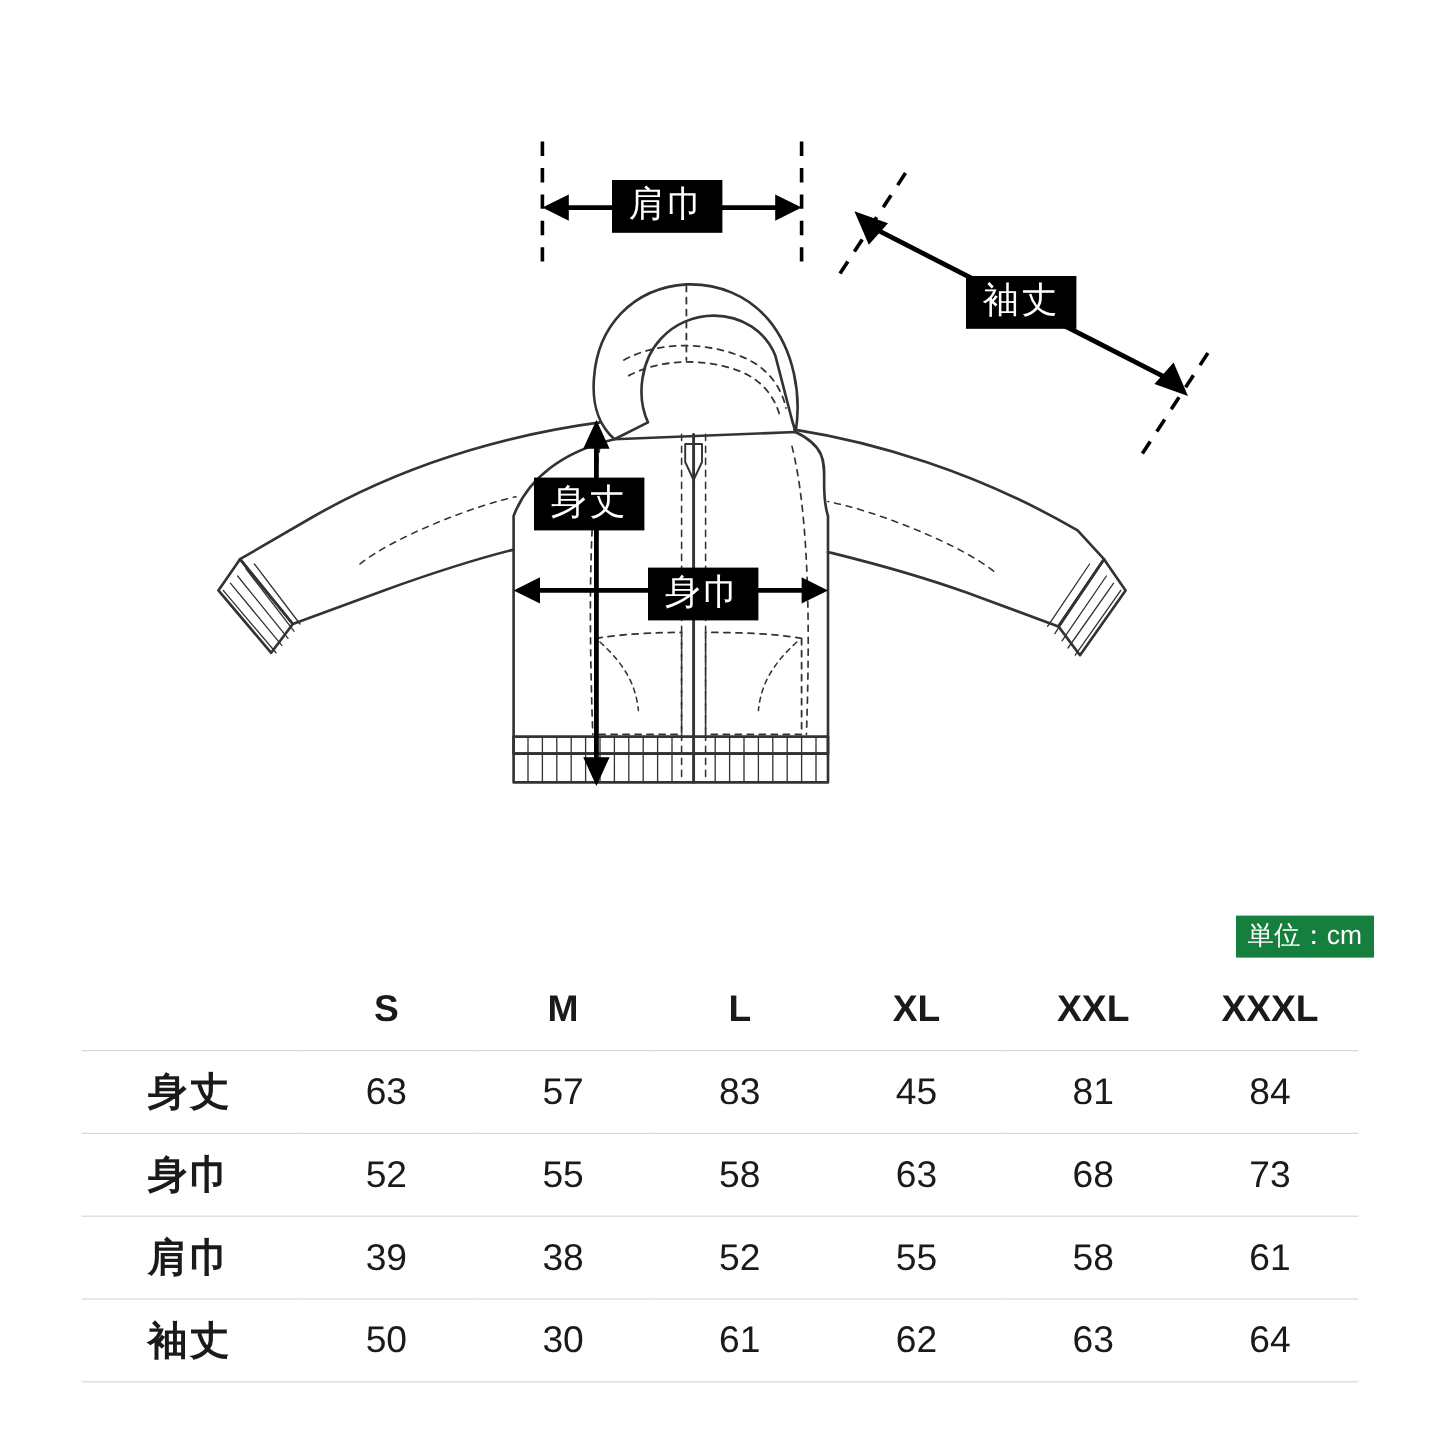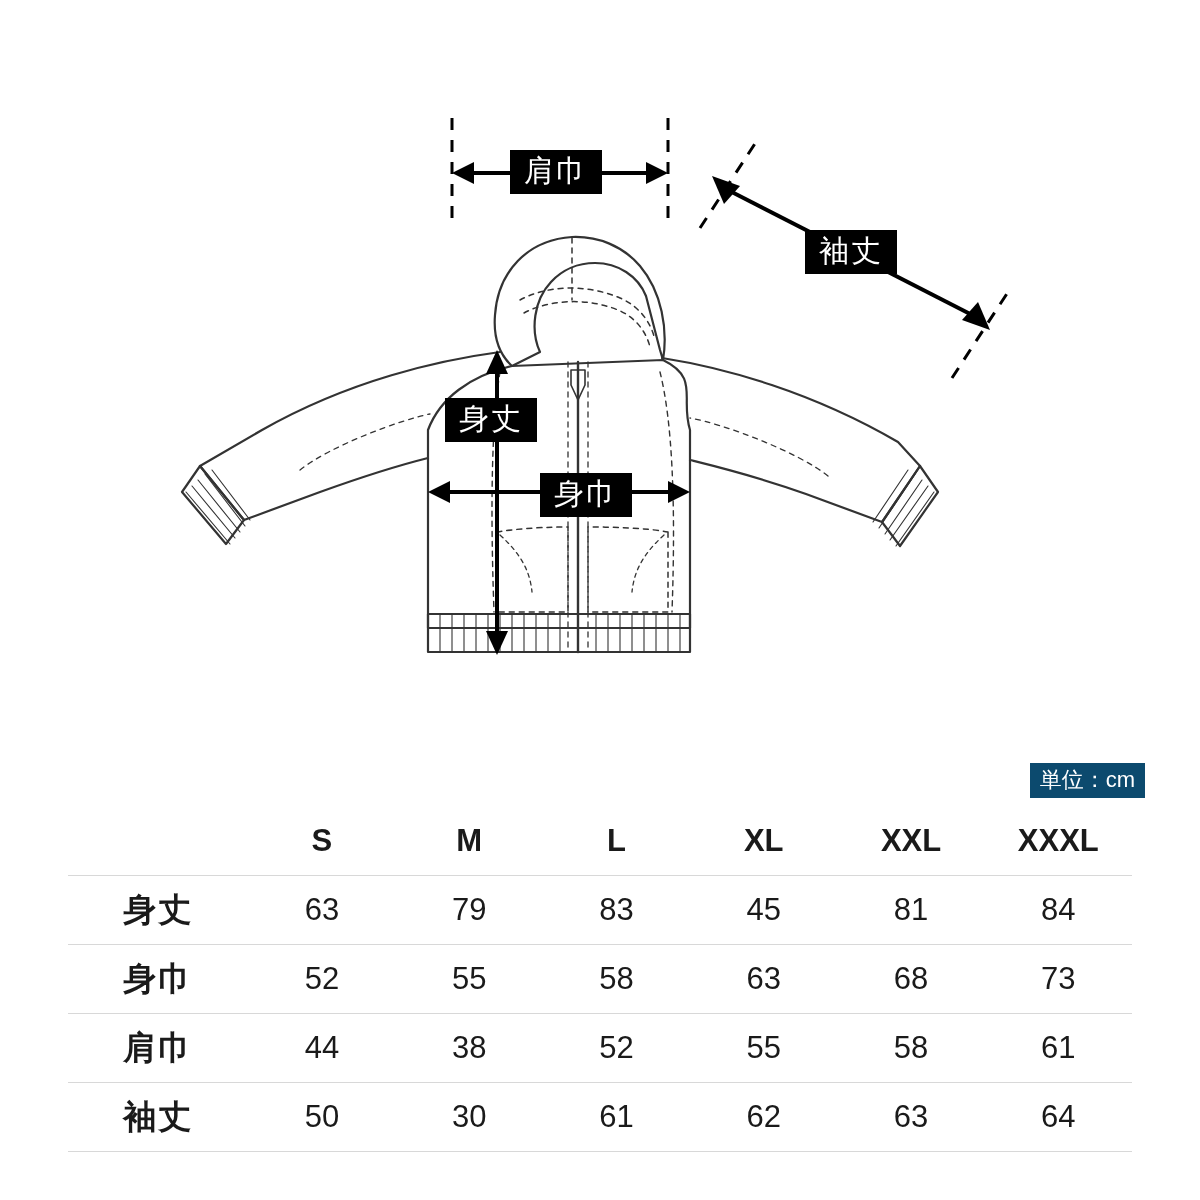--- a/index.html
+++ b/index.html
@@ -16,21 +16,21 @@
     white-space:nowrap;
   }
   #lbl-katahaba{left:510px;top:150px;}
   #lbl-sodetake{left:805px;top:230px;}
   #lbl-mitake{left:445px;top:398px;}
   #lbl-mihaba{left:540px;top:473px;}
 
   
   #table-wrap{position:absolute;left:0;top:745px;width:1200px;}
   .unit-badge{
-    position:absolute;right:55px;top:18px;background:#0c4a6e;color:#fff;
+    position:absolute;right:55px;top:18px;background:#15803d;color:#fff;
     font-size:22px;padding:6px 10px 7px 10px;line-height:1;white-space:nowrap;
   }
   table{
     position:absolute;left:68px;top:62px;width:1064px;
     border-collapse:collapse;
   }
   th,td{
     font-weight:400;text-align:center;
     font-size:31px;color:#1a1a1a;
     padding:0;height:68px;vertical-align:middle;
@@ -202,38 +202,38 @@
         <th>L</th>
         <th>XL</th>
         <th>XXL</th>
         <th>XXXL</th>
       </tr>
     </thead>
     <tbody>
       <tr>
         <th>身丈</th>
         <td>63</td>
-        <td>79</td>
+        <td>57</td>
         <td>83</td>
         <td>45</td>
         <td>81</td>
         <td>84</td>
       </tr>
       <tr>
         <th>身巾</th>
         <td>52</td>
         <td>55</td>
         <td>58</td>
         <td>63</td>
         <td>68</td>
         <td>73</td>
       </tr>
       <tr>
         <th>肩巾</th>
-        <td>44</td>
+        <td>39</td>
         <td>38</td>
         <td>52</td>
         <td>55</td>
         <td>58</td>
         <td>61</td>
       </tr>
       <tr>
         <th>袖丈</th>
         <td>50</td>
         <td>30</td>

